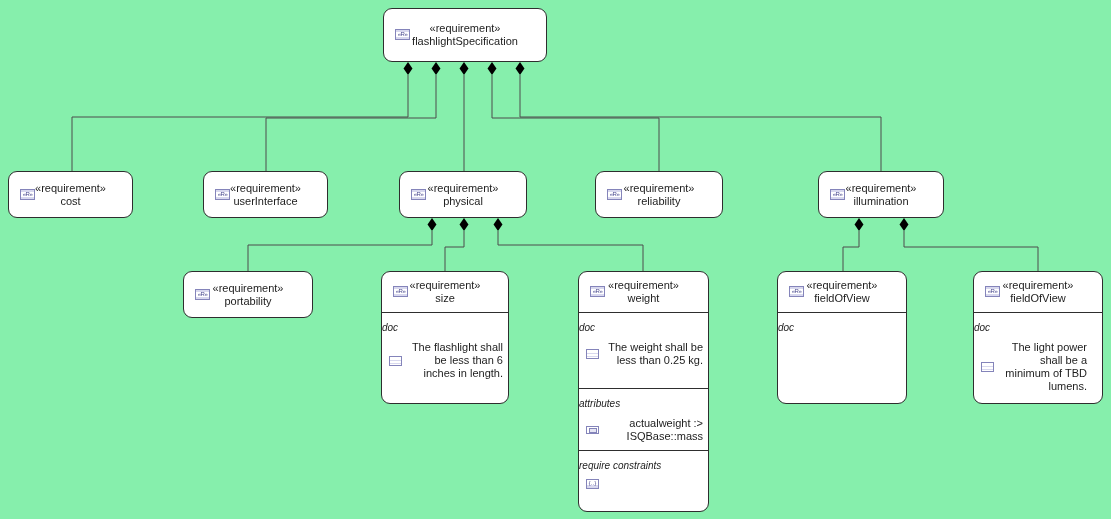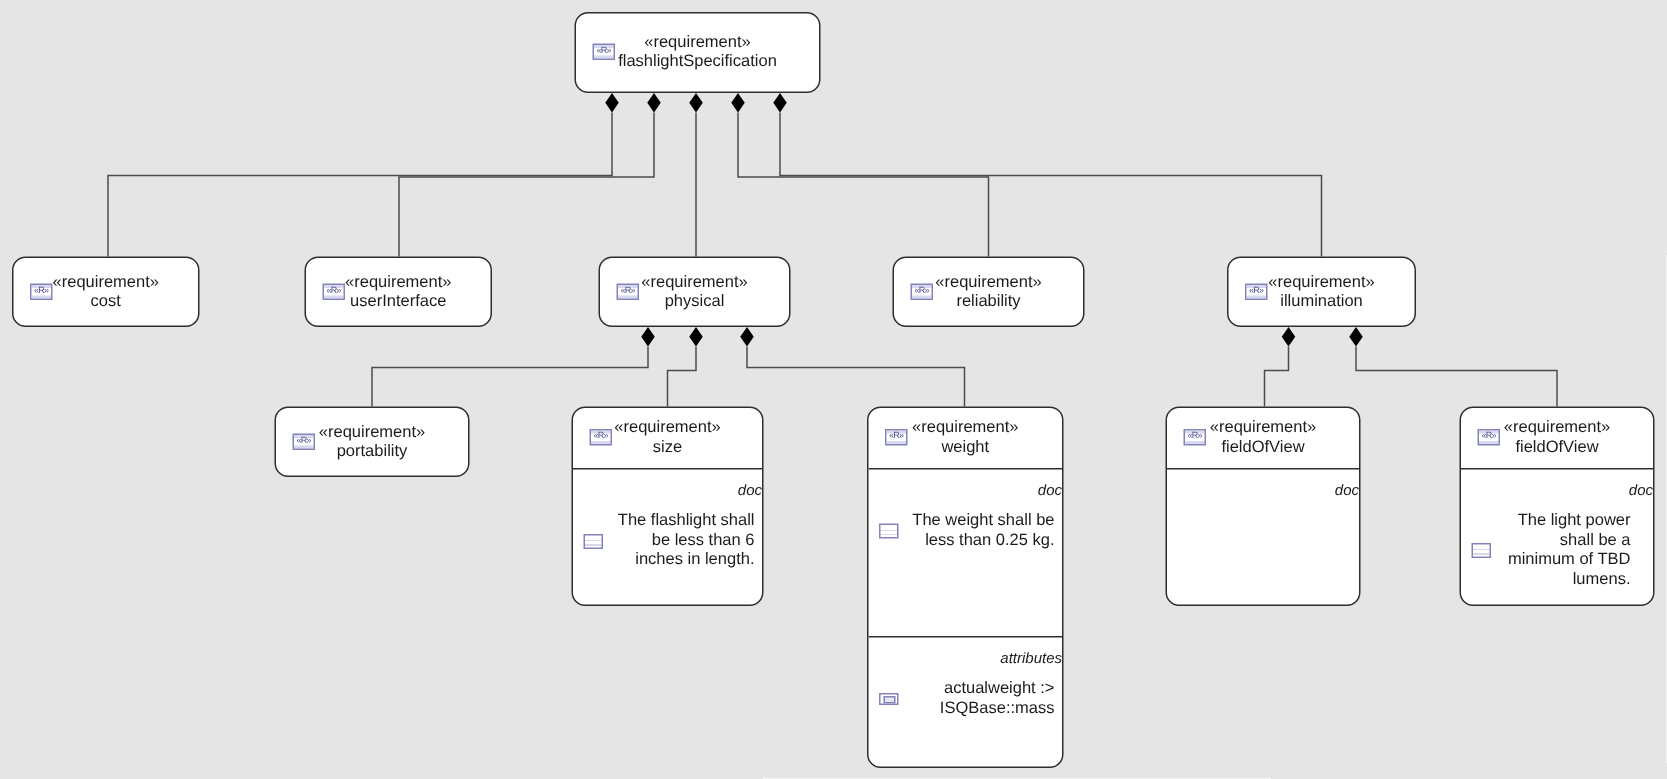--- a/index.html
+++ b/index.html
@@ -1,17 +1,17 @@
 <!DOCTYPE html>
 <html><head>
 <meta charset="utf-8">
 <style>
   html,body { margin:0; padding:0; background:#ffffff; }
   #canvas {
-    position:relative; width:1111px; height:519px; background:#e5e5e5;
+    position:relative; width:1111px; height:519px; background:#86efac;
     font-family:"Liberation Sans","DejaVu Sans",sans-serif; color:#1c1c1c;
     overflow:hidden;
   }
   svg.edges { position:absolute; left:0; top:0; }
 
   .node {
     position:absolute; box-sizing:border-box; background:#ffffff;
     border:1px solid #2e2e2e; border-radius:9px; overflow:hidden;
     font-size:11px; line-height:13px;
   }
@@ -25,23 +25,23 @@
   .req-icon {
     position:absolute; left:11px; top:50%; margin-top:-6px;
     width:15px; height:11px; box-sizing:border-box;
     border:1px solid #8484ba; background:#ffffff;
     box-shadow: inset 0 2px 0 #d8d8ee, inset 0 -2px 0 #d8d8ee;
     color:#4d4d91; font-size:6px; line-height:7px; letter-spacing:-0.5px;
     display:flex; align-items:center; justify-content:center;
   }
 
   .comp { box-sizing:border-box; }
-  .comp + .comp, .comp-after-hdr { border-top:1px solid #2e2e2e;margin-top:36px; }
+  .comp + .comp, .comp-after-hdr { border-top:1px solid #2e2e2e; }
   .comp-label {
-    font-style:italic; font-size:10px; text-align:right;
+    font-style:italic; font-size:10px; text-align:left;
     padding-top:8px; padding-bottom:7px; color:#1c1c1c;
   }
   .comp-row { display:flex; align-items:center; padding:0 5px 0 7px; }
   .comp-text { margin-left:7px; text-align:right; }
 
   .doc-icon, .attr-icon, .con-icon {
     flex:0 0 auto; width:13px; height:10px; box-sizing:border-box;
     border:1px solid #8484ba;
     background:linear-gradient(#ffffff 0 3px,#d8d8ee 3px 4px,#ffffff 4px 6px,#d8d8ee 6px 7px,#ffffff 7px);
   }

